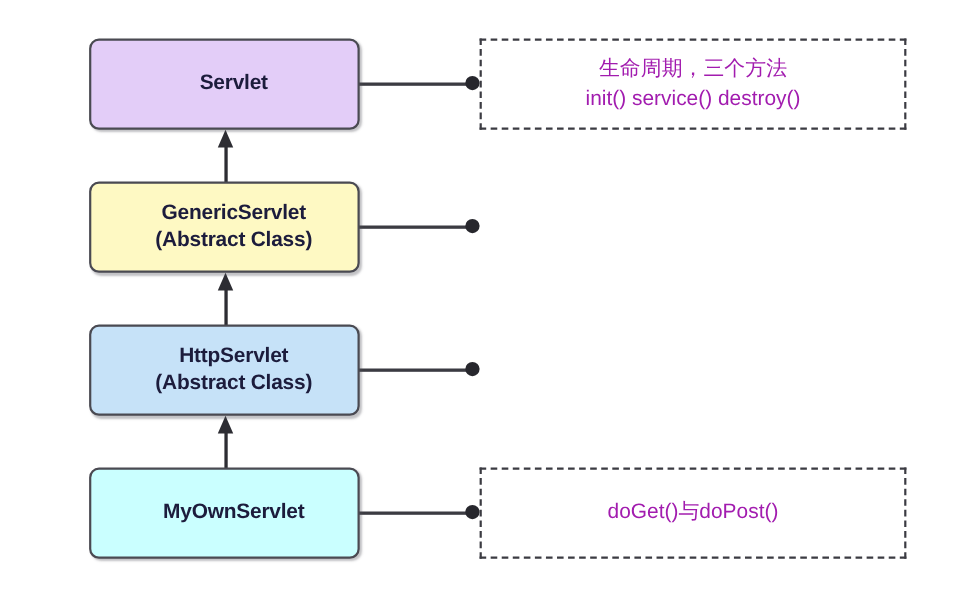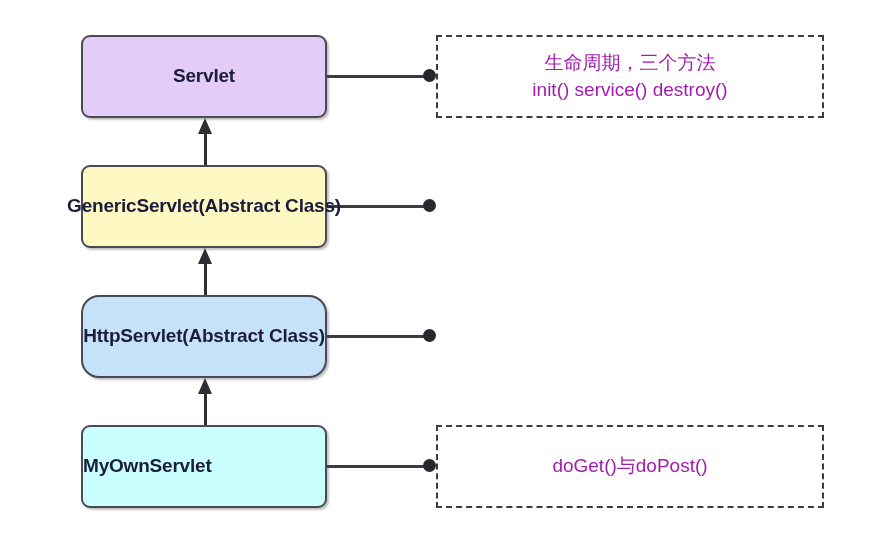--- a/index.html
+++ b/index.html
@@ -26,25 +26,26 @@
   
   .class-box {
     position: absolute;
     left: 81px;
     width: 246px;
     height: 83px;
     box-sizing: border-box;
     border: 2.5px solid #4a4a52;
     border-radius: 9px;
     display: flex;
-    flex-direction: row;
+    flex-direction: column;
     align-items: center;
     justify-content: center;
     box-shadow: 2px 2px 2px rgba(80,80,90,0.35);
     z-index: 5;
+    padding-left: 17px;
   }
   .class-box .line1,
   .class-box .line2 {
     font-weight: bold;
     font-size: 19px;
     color: #1c1c3c;
     line-height: 1.28;
     letter-spacing: -0.2px;
     white-space: nowrap;
   }
@@ -161,33 +162,33 @@
     <div class="line2">(Abstract Class)</div>
   </div>
   <div class="connector c1"></div>
   <div class="connector-dot d1"></div>
 
   <div class="inherit-arrow a1">
     <div class="ia-head"></div>
     <div class="ia-shaft"></div>
   </div>
 
-  <div class="class-box row2" style="background:#c6e2f8;border-radius:18px;">
+  <div class="class-box row2" style="background:#c6e2f8;">
     <div class="line1">HttpServlet</div>
     <div class="line2">(Abstract Class)</div>
   </div>
   <div class="connector c2"></div>
   <div class="connector-dot d2"></div>
 
   <div class="inherit-arrow a2">
     <div class="ia-head"></div>
     <div class="ia-shaft"></div>
   </div>
 
-  <div class="class-box row3" style="background:#caffff;justify-content:space-between;">
+  <div class="class-box row3" style="background:#caffff;">
     <div class="line1">MyOwnServlet</div>
   </div>
   <div class="connector c3"></div>
   <div class="connector-dot d3"></div>
   <div class="callout row3">
     <div class="line2">doGet()与doPost()</div>
   </div>
 
 </div>
 

